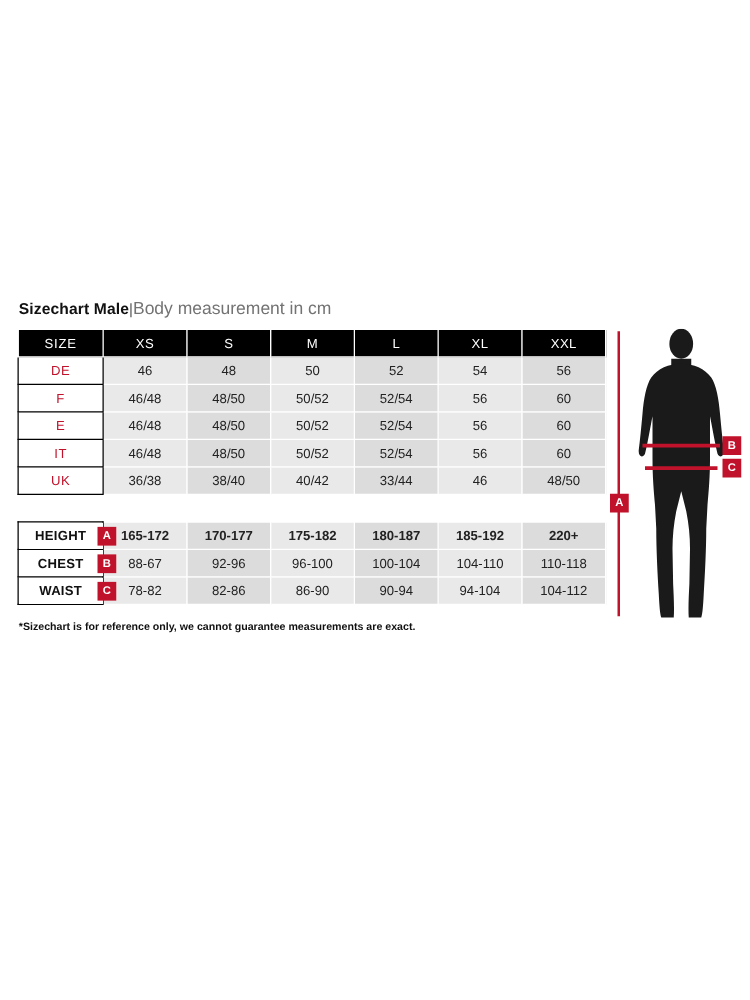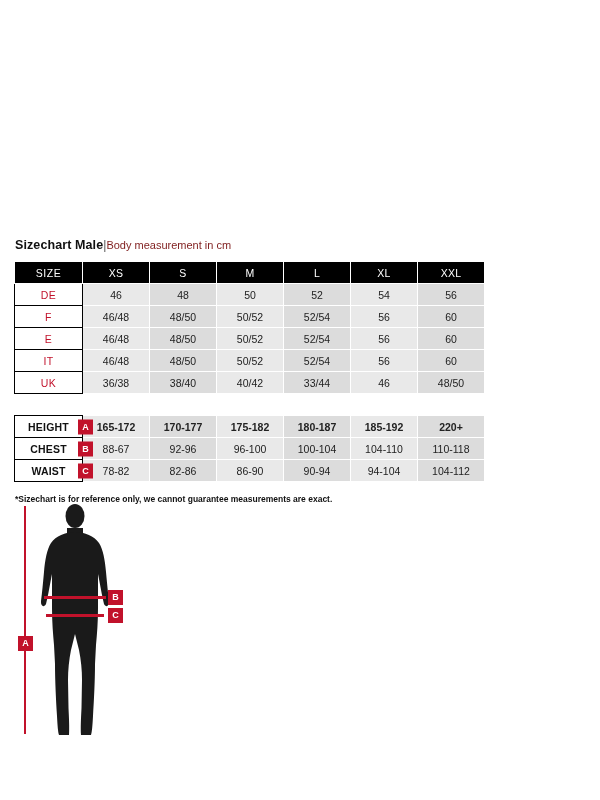--- a/index.html
+++ b/index.html
@@ -40,28 +40,27 @@
     font-size: 12.5px;
     font-weight: bold;
     color: #111111;
     letter-spacing: 0.1px;
   }
   .title-sep {
     font-size: 12px;
     color: #555555;
   }
   .title-sub {
-    font-size: 11px;
-    color: #7f1d1d;
+    font-size: 14px;
+    color: #737373;
   }
   
   .body-row {
     display: flex;
     align-items: flex-start;
-    flex-direction: column;
   }
   .table-col {
     width: 470px;
   }
   .figure-col {
     position: relative;
     width: 100px;
     height: 232px;
     margin-left: 10px;
   }

